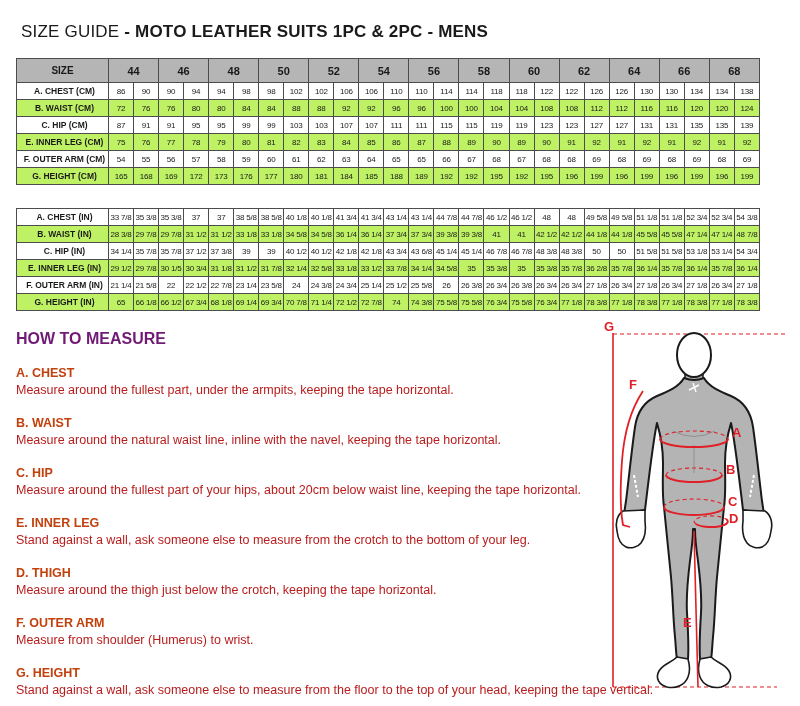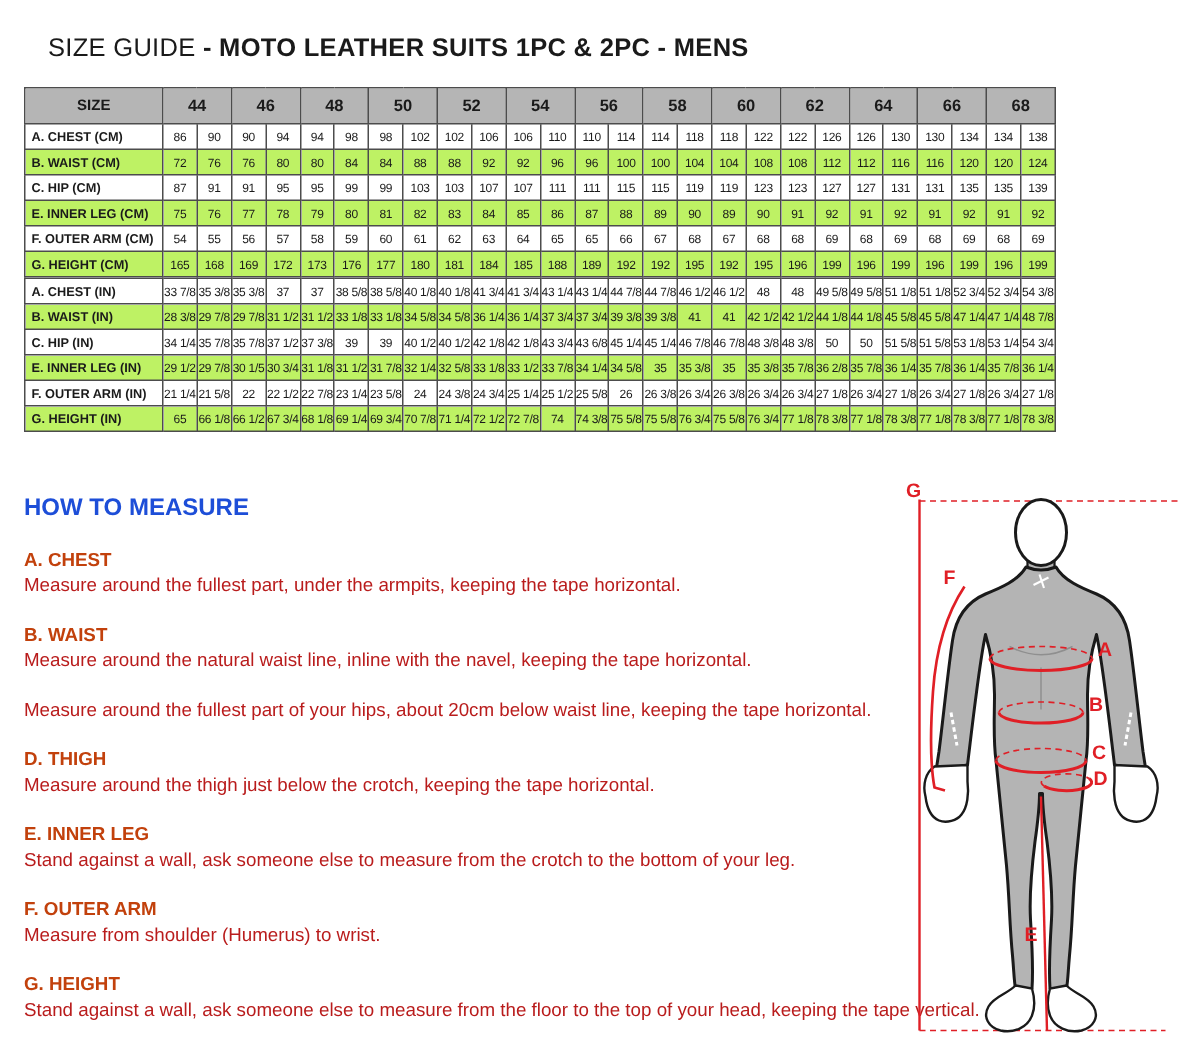--- a/index.html
+++ b/index.html
@@ -1,40 +1,40 @@
 <!DOCTYPE html>
 <html><head>
 <meta charset="utf-8">
 <style>
   html,body { margin:0; padding:0; background:#fff; }
   body { width:800px; height:706px; position:relative; overflow:hidden;
          font-family:"Liberation Sans", sans-serif; color:#1a1a1a; }
 
-  .page-title { position:absolute; left:32px; top:22px; font-size:17px;
+  .page-title { position:absolute; left:21px; top:22px; font-size:17px;
                 letter-spacing:.2px; white-space:nowrap; }
   .page-title .t-light { font-weight:normal; }
   .page-title .t-bold  { font-weight:bold; }
 
   .tables { position:absolute; left:16px; top:58px; width:768px; }
-  table.size-table { border-collapse:collapse; table-layout:fixed; width:688px;
+  table.size-table { border-collapse:collapse; table-layout:fixed; width:744px;
                      background:#fff; }
   table.size-table th, table.size-table td { border:1px solid #4c4c4c; overflow:hidden; }
   table.size-table thead th { background:#b5b5b5; font-weight:bold; font-size:11px;
                               height:21px; text-align:center; }
   table.size-table thead th.corner { font-size:10px; }
-  table.size-table tbody th { text-align:left; font-weight:bold; font-size:8.5px;
+  table.size-table tbody th { text-align:center; font-weight:bold; font-size:8.5px;
                               padding:0 0 0 4px; height:16px; white-space:nowrap; }
   table.size-table tbody td { text-align:center; font-size:8px; letter-spacing:-0.2px;
                               padding:0; white-space:nowrap; }
   table.size-table tbody tr { background:#fff; }
   table.size-table tbody tr.shade { background:#bef264; }
-  #in-table { margin-top:0; }
+  #in-table { margin-top:23px; }
 
   .measure { position:absolute; left:16px; top:330px; width:610px; }
-  .measure-title { font-size:16px; font-weight:bold; margin:0 0 18px 0; color:#1d4ed8; }
+  .measure-title { font-size:16px; font-weight:bold; margin:0 0 18px 0; color:#701a75; }
   .m-item { margin-bottom:19px; }
   .m-label { color:#c2410c; font-weight:bold; font-size:12.5px; margin-bottom:3px; }
   .m-text  { font-size:12.5px; color:#b91c1c; white-space:nowrap; }
 
   .figure-wrap { position:absolute; left:593px; top:315px; width:204px; height:388px; }
   .fig-label { font-family:"Liberation Sans", sans-serif; font-weight:bold;
                font-size:13px; fill:#e01f26; }
 </style>
 </head>
 <body>
@@ -484,29 +484,30 @@
   <div id="measure-items">
       <div class="m-item">
         <div class="m-label">A. CHEST</div>
         <div class="m-text">Measure around the fullest part, under the armpits, keeping the tape horizontal.</div>
       </div>
       <div class="m-item">
         <div class="m-label">B. WAIST</div>
         <div class="m-text">Measure around the natural waist line, inline with the navel, keeping the tape horizontal.</div>
       </div>
       <div class="m-item">
+        <div class="m-label">C. HIP</div>
         <div class="m-text">Measure around the fullest part of your hips, about 20cm below waist line, keeping the tape horizontal.</div>
+      </div>
+      <div class="m-item">
+        <div class="m-label">E. INNER LEG</div>
+        <div class="m-text">Stand against a wall, ask someone else to measure from the crotch to the bottom of your leg.</div>
       </div>
       <div class="m-item">
         <div class="m-label">D. THIGH</div>
         <div class="m-text">Measure around the thigh just below the crotch, keeping the tape horizontal.</div>
-      </div>
-      <div class="m-item">
-        <div class="m-label">E. INNER LEG</div>
-        <div class="m-text">Stand against a wall, ask someone else to measure from the crotch to the bottom of your leg.</div>
       </div>
       <div class="m-item">
         <div class="m-label">F. OUTER ARM</div>
         <div class="m-text">Measure from shoulder (Humerus) to wrist.</div>
       </div>
       <div class="m-item">
         <div class="m-label">G. HEIGHT</div>
         <div class="m-text">Stand against a wall, ask someone else to measure from the floor to the top of your head, keeping the tape vertical.</div>
       </div>
     </div>

